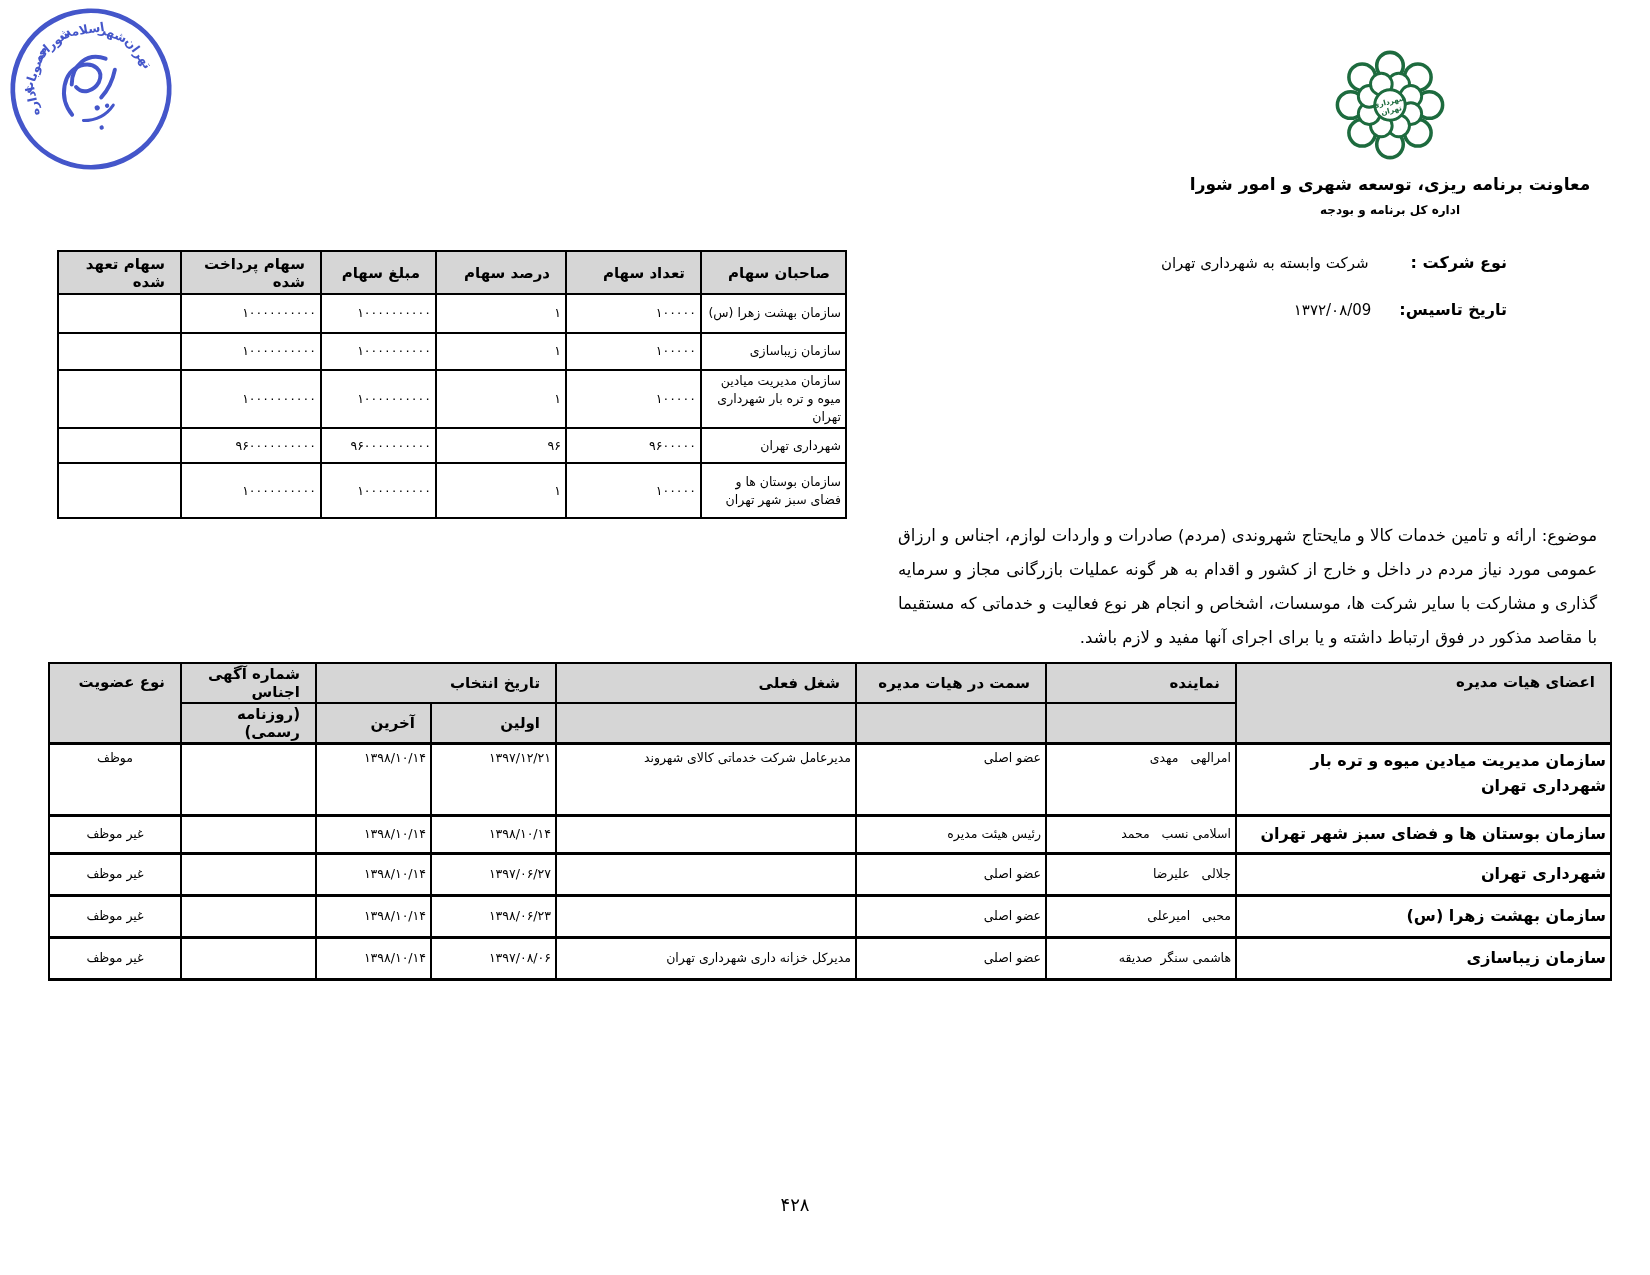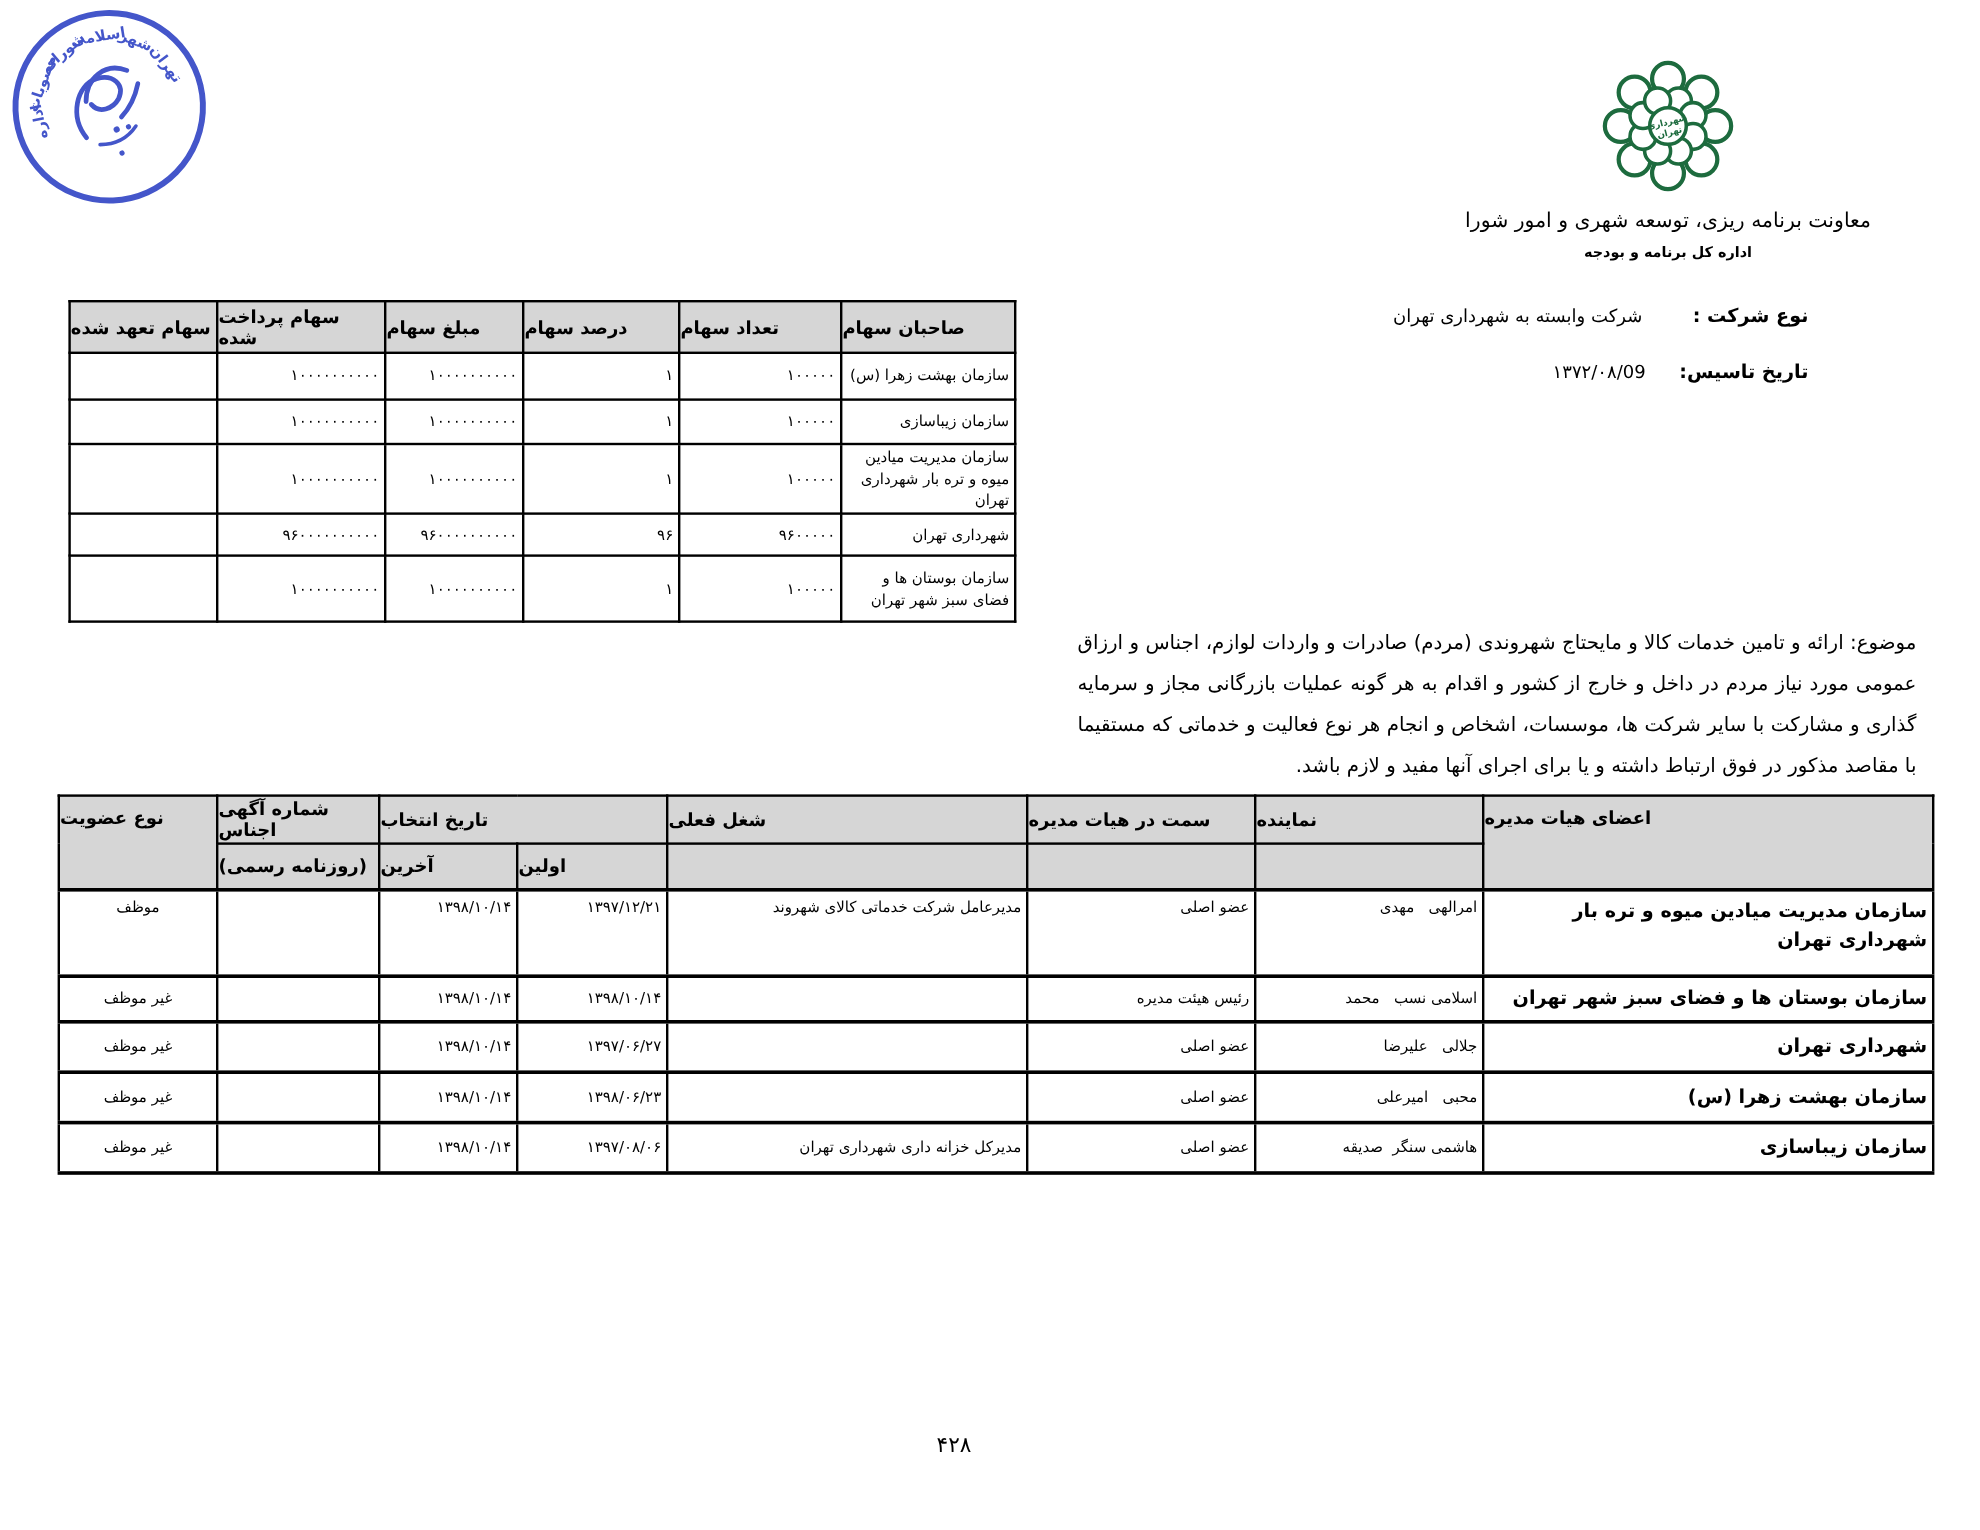--- a/index.html
+++ b/index.html
@@ -6,33 +6,33 @@
   .page{position:relative;width:1650px;height:1275px;background:#ffffff;overflow:hidden;
         font-family:"DejaVu Sans",sans-serif;color:#000;}
 
   
   .stamp{position:absolute;left:2px;top:-2px;width:178px;height:182px;
          transform:rotate(-24deg);opacity:.88;}
 
   
   .brand{position:absolute;left:1180px;top:44px;width:420px;text-align:center;direction:rtl;}
   .logo{display:block;margin:0 auto;}
-  .brand-line1{margin-top:8px;font-size:17px;font-weight:normal;}
+  .brand-line1{margin-top:8px;font-size:17px;font-weight:bold;}
   .brand-line2{margin-top:9px;font-size:12px;font-weight:bold;}
 
   .meta-row{position:absolute;right:143px;direction:rtl;display:flex;align-items:baseline;}
   .meta-type{top:253px;gap:42px;}
   .meta-founded{top:300px;gap:28px;}
   .meta-label{font-weight:bold;font-size:16px;white-space:nowrap;}
   .meta-value{font-size:15px;white-space:nowrap;}
 
   
   table{border-collapse:collapse;table-layout:fixed;direction:rtl;}
-  th{background:#d6d6d6;font-weight:bold;font-size:15px;text-align:left;
-     border:2px solid #000;padding:1px 0;}
+  th{background:#d6d6d6;font-weight:bold;font-size:15px;text-align:right;
+     border:2px solid #000;padding:1px 15px;}
   td{border:2px solid #000;font-size:12.5px;padding:1px 4px;vertical-align:middle;}
 
   
   .shares-table{position:absolute;left:57px;top:250px;width:788px;}
   .shares-table tr.hdr{height:43px;}
   .shares-table td{text-align:right;line-height:1.45;}
   .shares-table .r1{height:39px}.shares-table .r2{height:37px}
   .shares-table .r3{height:51px}.shares-table .r4{height:35px}
   .shares-table .r5{height:55px}
 

